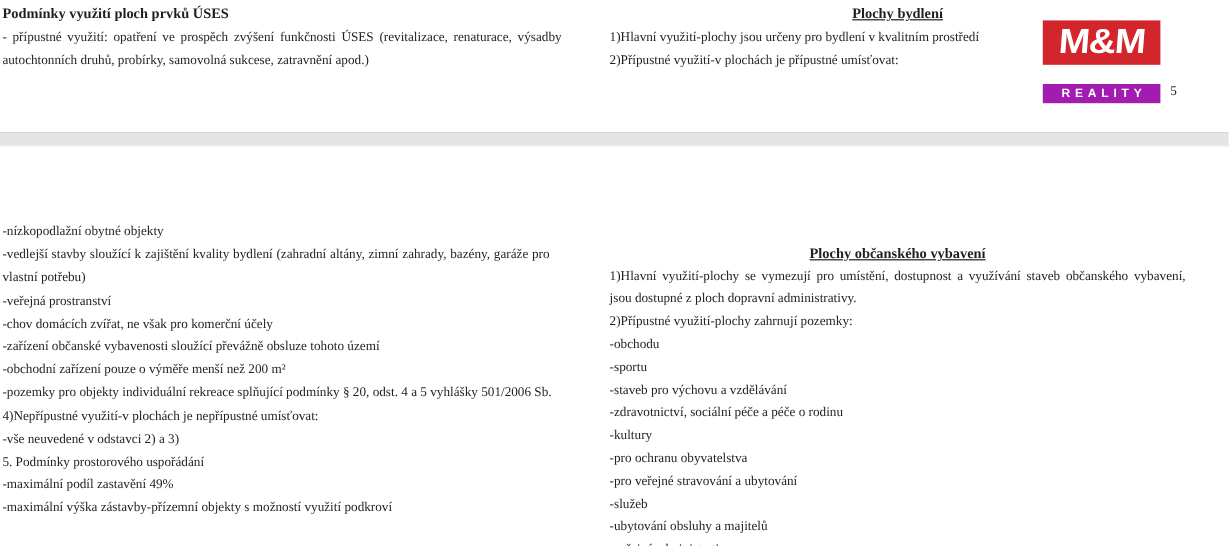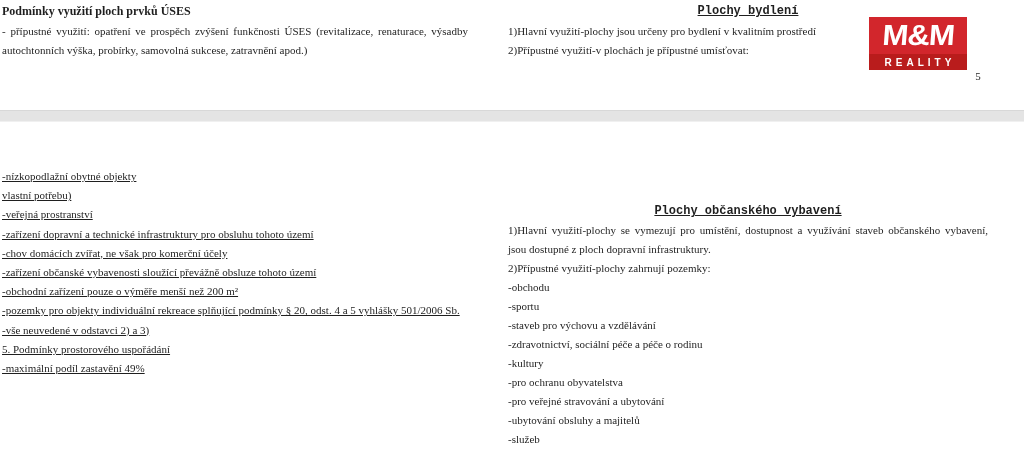--- a/index.html
+++ b/index.html
@@ -12,26 +12,26 @@
   }
   .page{position:absolute;left:0;width:1024px;background:#ffffff;}
   .page-top{top:0;height:110px;}
   .page-gap{position:absolute;left:0;top:110px;width:1024px;height:12px;
     background:#e4e4e4;border-top:1px solid #d8d8d8;border-bottom:1px solid #f0f0f0;box-sizing:border-box;}
   .page-bottom{top:123px;height:332px;}
 
   .col{position:absolute;font-size:11px;line-height:19.5px;}
   .col-top-left{left:2px;top:2px;width:466px;}
   .col-top-right{left:508px;top:2px;width:480px;}
-  .col-bot-left{left:2px;top:44px;width:456px;line-height:19.2px;text-decoration:underline;}
+  .col-bot-left{left:2px;top:61px;width:456px;line-height:19.2px;}
   .col-bot-right{left:508px;top:79px;width:480px;line-height:19.0px;}
 
   .heading{font-weight:bold;font-size:12px;}
   .heading.centered{text-align:center;}
-  .heading.underlined{text-decoration:underline;font-family:Liberation Mono, monospace;}
+  .heading.underlined{text-decoration:underline;}
   .ln{white-space:nowrap;}
   .ln.jl{white-space:normal;text-align:justify;text-align-last:justify;}
 
   .logo{position:absolute;left:869px;top:17px;width:98px;
     font-family:"Liberation Sans","DejaVu Sans",sans-serif;text-align:center;}
   .logo-red{height:37px;display:flex;align-items:center;justify-content:center;
     font-weight:bold;font-size:29px;letter-spacing:-1px;color:#ffffff;
     transform-origin:center;}
   .logo-red span{display:block;transform:scaleX(1.08) skewX(-4deg);}
   .logo-blue{height:16px;display:flex;align-items:center;justify-content:center;
@@ -40,69 +40,71 @@
     font-size:11px;text-align:center;}
 </style>
 </head>
 <body>
 
 <div class="page page-top">
 
   <div class="col col-top-left">
     <div class="heading">Podmínky využití ploch prvků ÚSES</div>
     <div class="ln jl">- přípustné využití: opatření ve prospěch zvýšení funkčnosti ÚSES (revitalizace, renaturace, výsadby</div>
-    <div class="ln">autochtonních výška, probírky, samovolná sukcese, zatravnění apod.)</div>
+    <div class="ln">autochtonních druhů, probírky, samovolná sukcese, zatravnění apod.)</div>
   </div>
 
   <div class="col col-top-right">
     <div class="heading centered underlined">Plochy bydlení</div>
     <div class="ln">1)Hlavní využití-plochy jsou určeny pro bydlení v kvalitním prostředí</div>
     <div class="ln">2)Přípustné využití-v plochách je přípustné umísťovat:</div>
   </div>
 
   <div class="logo">
     <div class="logo-red" style="background:#d2262c;">
       <span>M&amp;M</span>
     </div>
-    <div class="logo-blue" style="background:#b91c1c;">
+    <div class="logo-blue" style="background:#a21caf;margin-top:16px;">
       <span>REALITY</span>
     </div>
   </div>
 
   <div class="page-number">5</div>
 </div>
 
 <div class="page-gap"></div>
 
 <div class="page page-bottom">
 
   <div class="col col-bot-left">
     <div class="ln">-nízkopodlažní obytné objekty</div>
+    <div class="ln jl">-vedlejší stavby sloužící k zajištění kvality bydlení (zahradní altány, zimní zahrady, bazény, garáže pro</div>
     <div class="ln">vlastní potřebu)</div>
     <div class="ln">-veřejná prostranství</div>
-    <div class="ln">-zařízení dopravní a technické infrastruktury pro obsluhu tohoto území</div>
     <div class="ln">-chov domácích zvířat, ne však pro komerční účely</div>
     <div class="ln">-zařízení občanské vybavenosti sloužící převážně obsluze tohoto území</div>
     <div class="ln">-obchodní zařízení pouze o výměře menší než 200 m²</div>
     <div class="ln">-pozemky pro objekty individuální rekreace splňující podmínky § 20, odst. 4 a 5 vyhlášky 501/2006 Sb.</div>
+    <div class="ln">4)Nepřípustné využití-v plochách je nepřípustné umísťovat:</div>
     <div class="ln">-vše neuvedené v odstavci 2) a 3)</div>
     <div class="ln">5. Podmínky prostorového uspořádání</div>
     <div class="ln">-maximální podíl zastavění 49%</div>
+    <div class="ln">-maximální výška zástavby-přízemní objekty s možností využití podkroví</div>
   </div>
 
   <div class="col col-bot-right">
     <div class="heading centered underlined">Plochy občanského vybavení</div>
     <div class="ln jl">1)Hlavní využití-plochy se vymezují pro umístění, dostupnost a využívání staveb občanského vybavení,</div>
-    <div class="ln">jsou dostupné z ploch dopravní infrastruktury.</div>
+    <div class="ln">jsou dostupné z ploch dopravní administrativy.</div>
     <div class="ln">2)Přípustné využití-plochy zahrnují pozemky:</div>
     <div class="ln">-obchodu</div>
     <div class="ln">-sportu</div>
     <div class="ln">-staveb pro výchovu a vzdělávání</div>
     <div class="ln">-zdravotnictví, sociální péče a péče o rodinu</div>
     <div class="ln">-kultury</div>
     <div class="ln">-pro ochranu obyvatelstva</div>
     <div class="ln">-pro veřejné stravování a ubytování</div>
+    <div class="ln">-služeb</div>
     <div class="ln">-ubytování obsluhy a majitelů</div>
-    <div class="ln">-služeb</div>
     <div class="ln">-veřejné administrativy</div>
   </div>
 
 </div>
 
 </body></html>

